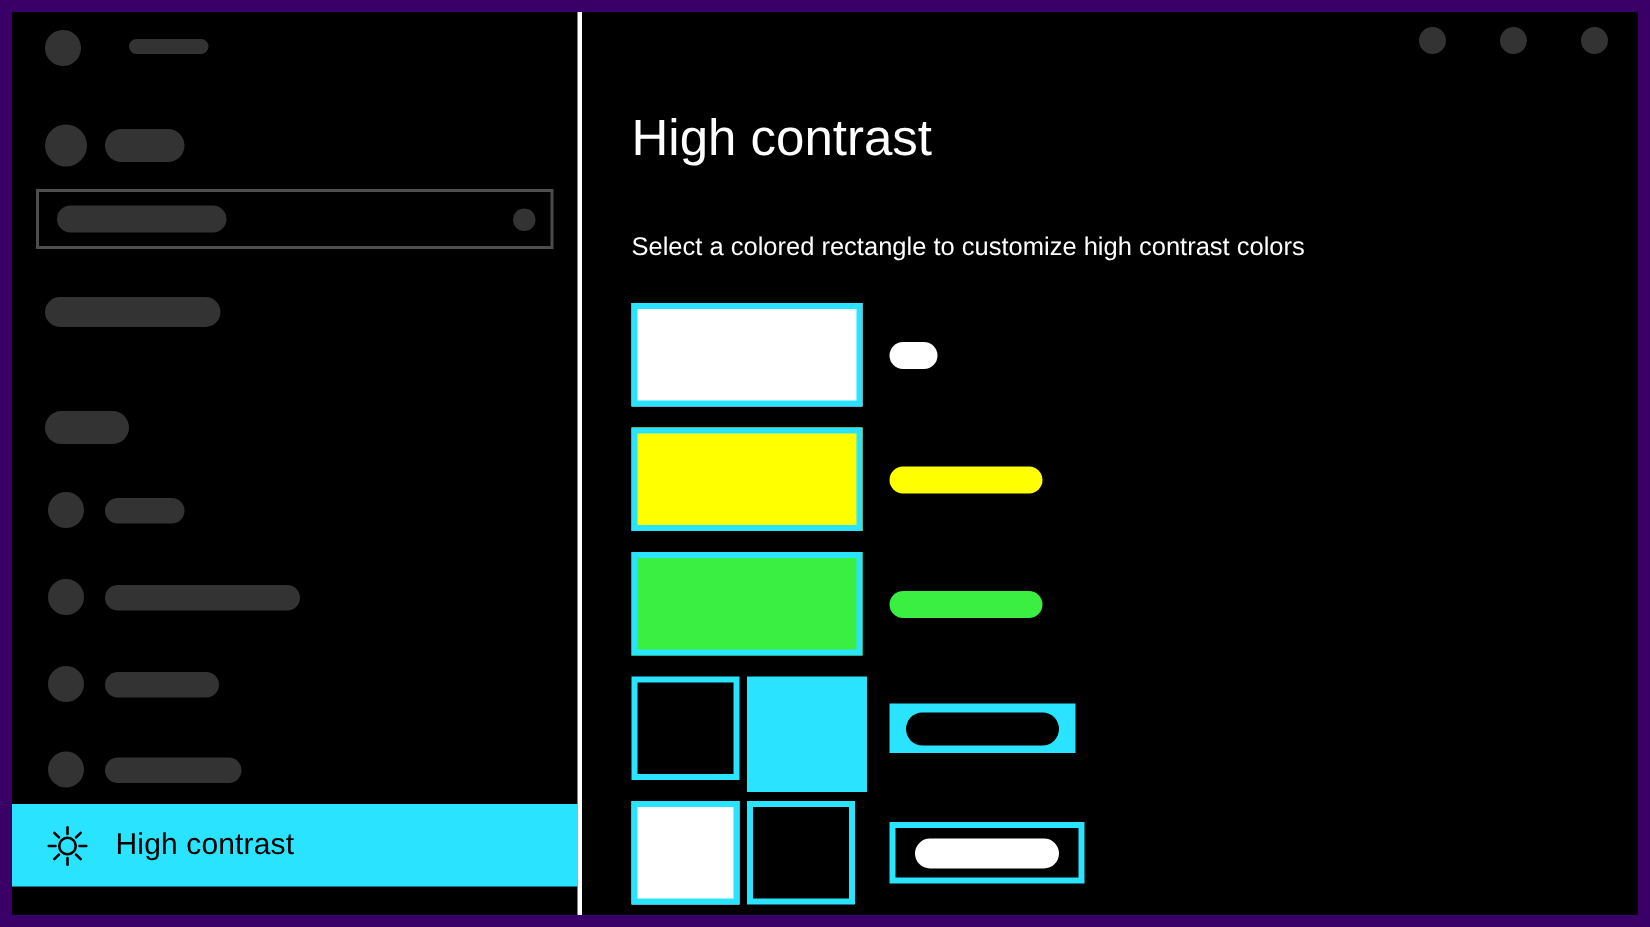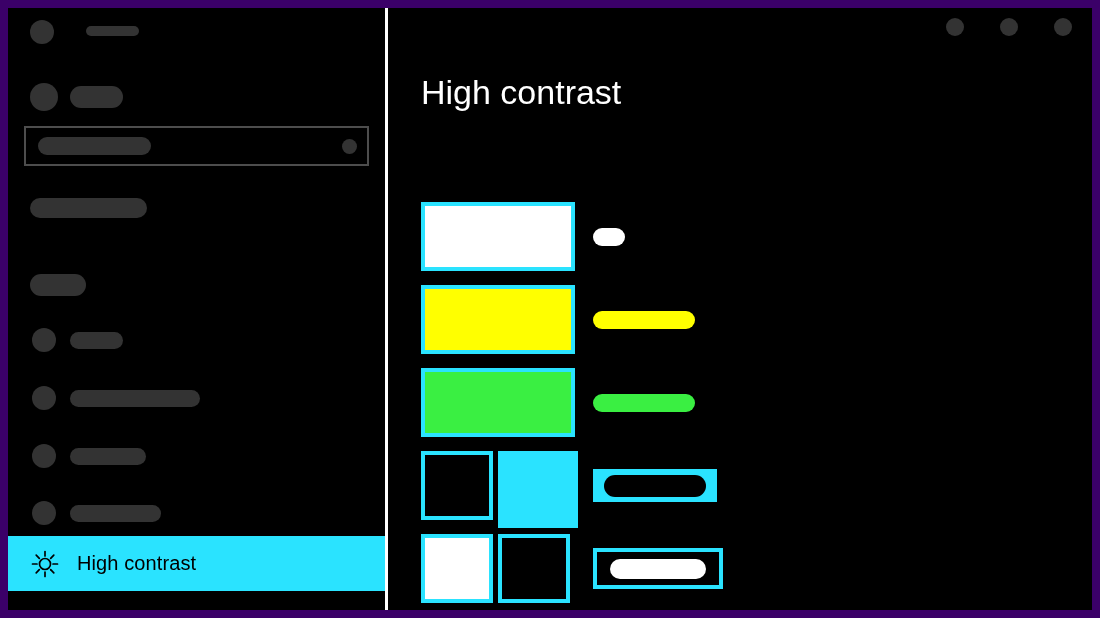--- a/index.html
+++ b/index.html
@@ -214,20 +214,21 @@
 
     <div class="main">
 
       <div class="window-controls">
         <div class="win-dot"></div>
         <div class="win-dot"></div>
         <div class="win-dot"></div>
       </div>
 
       <div class="page-title">High contrast</div>
+      <div class="page-subtitle">Select a colored rectangle to customize high contrast colors</div>
 
       <div class="swatch-list" id="swatch-host">
           <div class="swatch-row">
             <div class="swatch-group">
               <div class="swatch wide" style="background: rgb(255, 255, 255); border-color: rgb(42, 227, 255);"></div>
             </div>
             <div class="sample">
               <div class="sample-pill" style="width: 32px; height: 18px; background: rgb(255, 255, 255);"></div>
             </div>
           </div>

